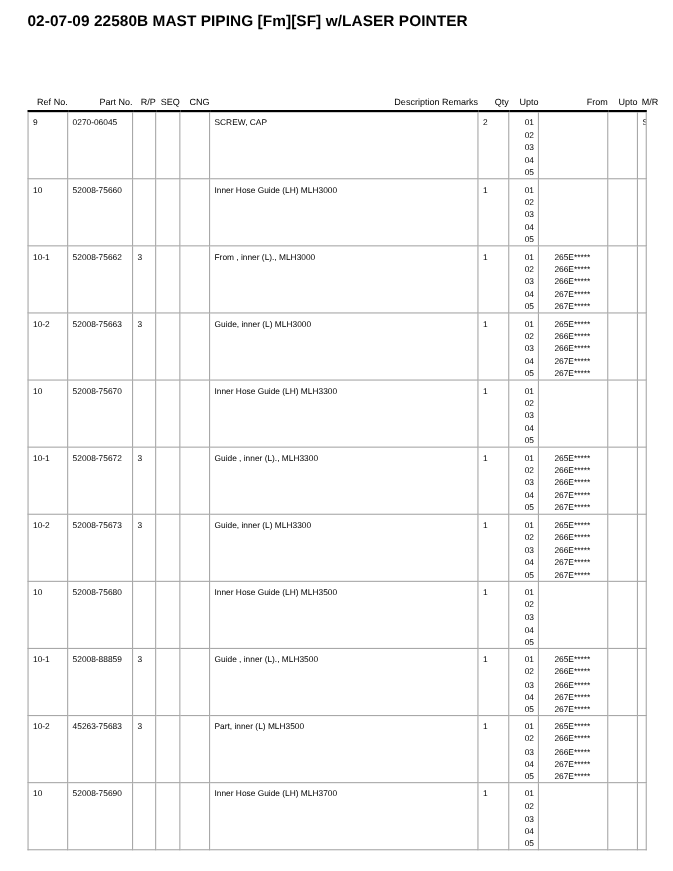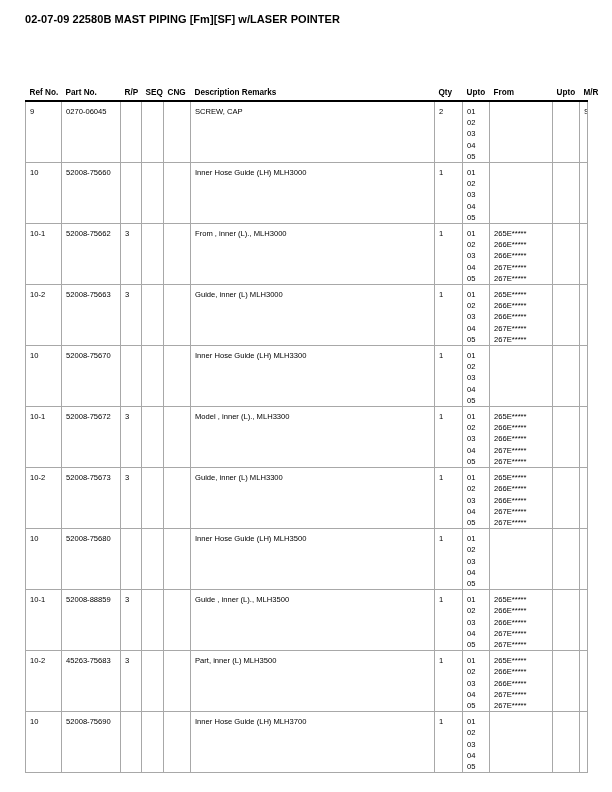--- a/index.html
+++ b/index.html
@@ -25,21 +25,21 @@
     box-sizing: border-box;
     padding: 0;
   }
 
   
   .doc-title {
     position: absolute;
     left: 25px;
     top: 14px;
     width: 560px;
-    font-size: 11px;
+    font-size: 14px;
     font-weight: bold;
     line-height: 11px;
     letter-spacing: 0.05px;
   }
 
   .breadcrumb {
     position: absolute;
     left: 25px;
     top: 41px;
     width: 562px;
@@ -59,22 +59,22 @@
 
   table.parts {
     border-collapse: collapse;
     width: 562px;
     table-layout: fixed;
     font-size: 7.6px;
   }
 
   table.parts thead th {
     font-size: 8.2px;
-    font-weight: bold;
-    text-align: left;
+    font-weight: normal;
+    text-align: right;
     padding: 0 0 3px 4px;
     border: none;
     vertical-align: bottom;
     white-space: nowrap;
   }
 
   
   table.parts thead tr.head-row th {
     border-bottom: 2.2px solid #000000;
   }
@@ -101,21 +101,21 @@
   .c-rp     { width: 21px; }
   .c-seq    { width: 22px; }
   .c-cng    { width: 27px; }
   .c-desc   { width: 244px; }
   .c-qty    { width: 28px; }
   .c-model  { width: 27px; }
   .c-from   { width: 63px; }
   .c-upto   { width: 27px; }
   .c-mr     { width: 8px; }
 
-  .stack { display: block; }
+  .stack { display: block; margin-left: 10px; }
   .stack span { display: block; line-height: 11.2px; white-space: nowrap; }
 
   .nowrap { white-space: nowrap; }
 </style>
 </head>
 <body>
 
 <div class="page">
 
   <div class="doc-title">02-07-09 22580B MAST PIPING [Fm][SF] w/LASER POINTER</div>
@@ -296,21 +296,21 @@
             </td>
             <td class="nowrap"></td>
             <td class="nowrap"></td>
           </tr>
           <tr>
             <td class="nowrap">10-1</td>
             <td class="nowrap">52008-75672</td>
             <td class="nowrap">3</td>
             <td class="nowrap"></td>
             <td class="nowrap"></td>
-            <td class="nowrap">Model , inner (L)., MLH3300</td>
+            <td class="nowrap">Guide , inner (L)., MLH3300</td>
             <td class="nowrap">1</td>
             <td>
               <span class="stack">
                 <span>01</span>
                 <span>02</span>
                 <span>03</span>
                 <span>04</span>
                 <span>05</span>
               </span>
             </td>

